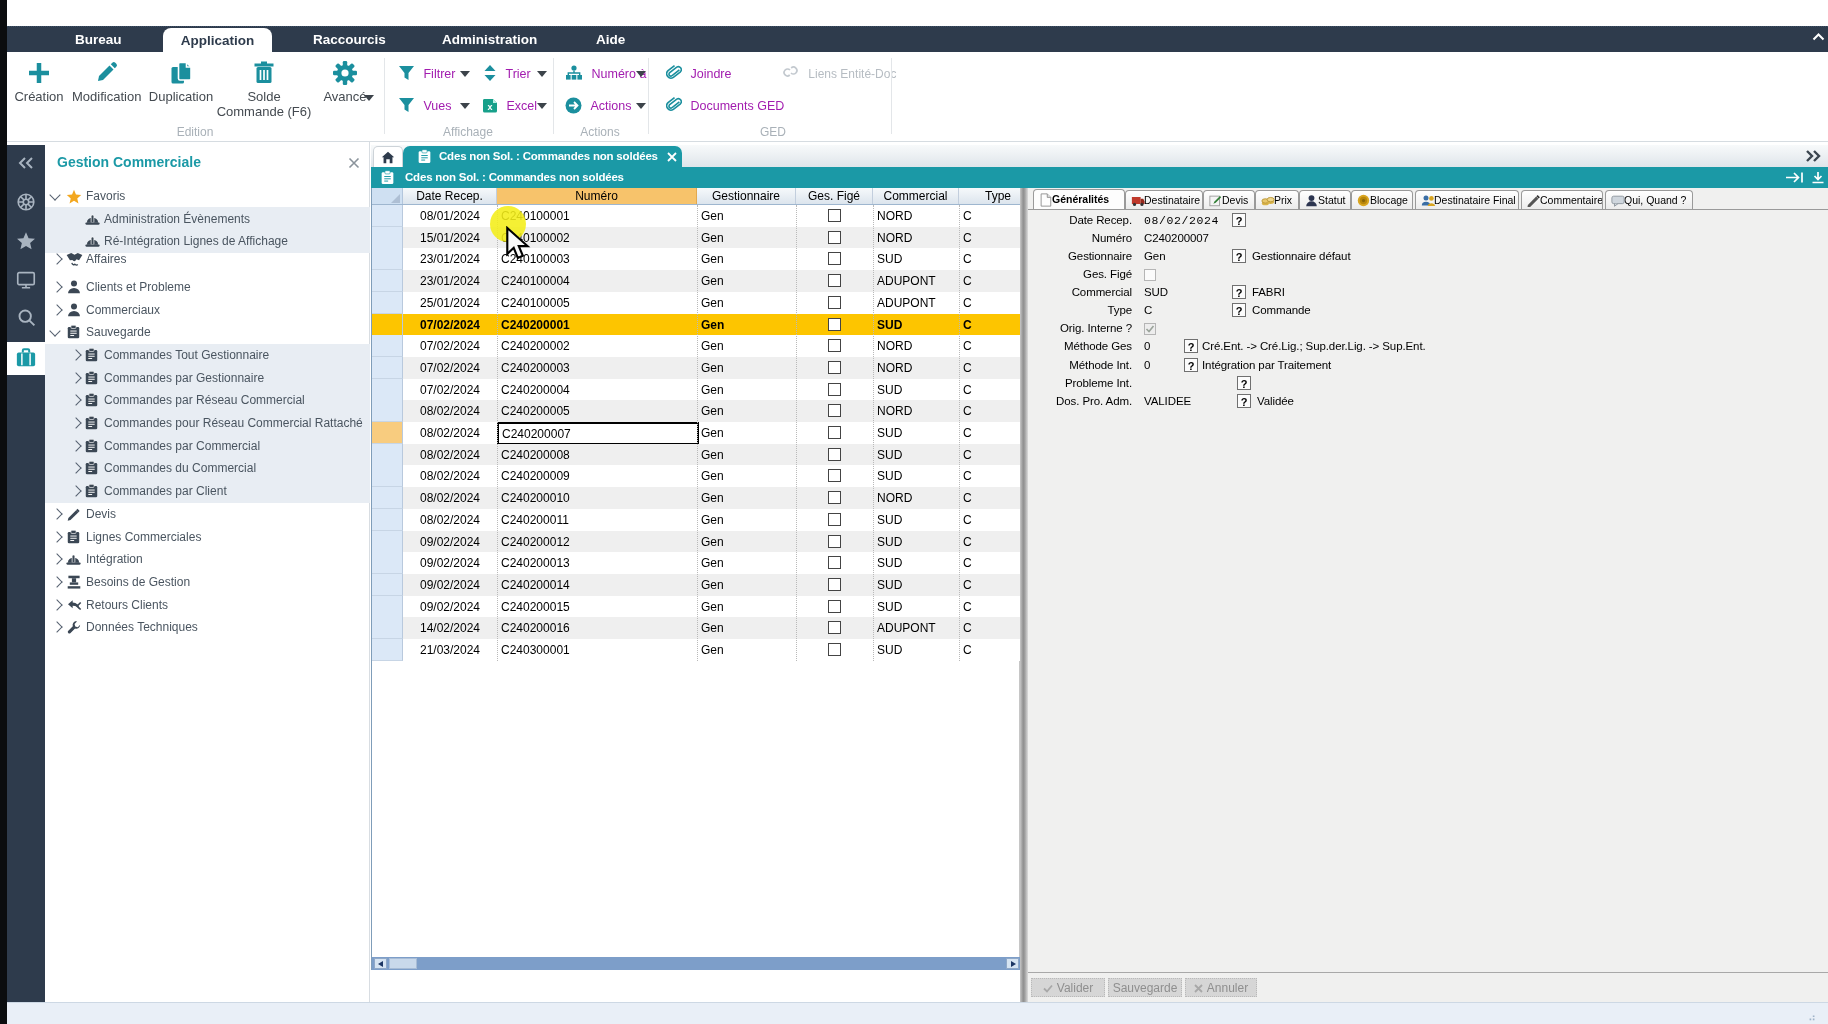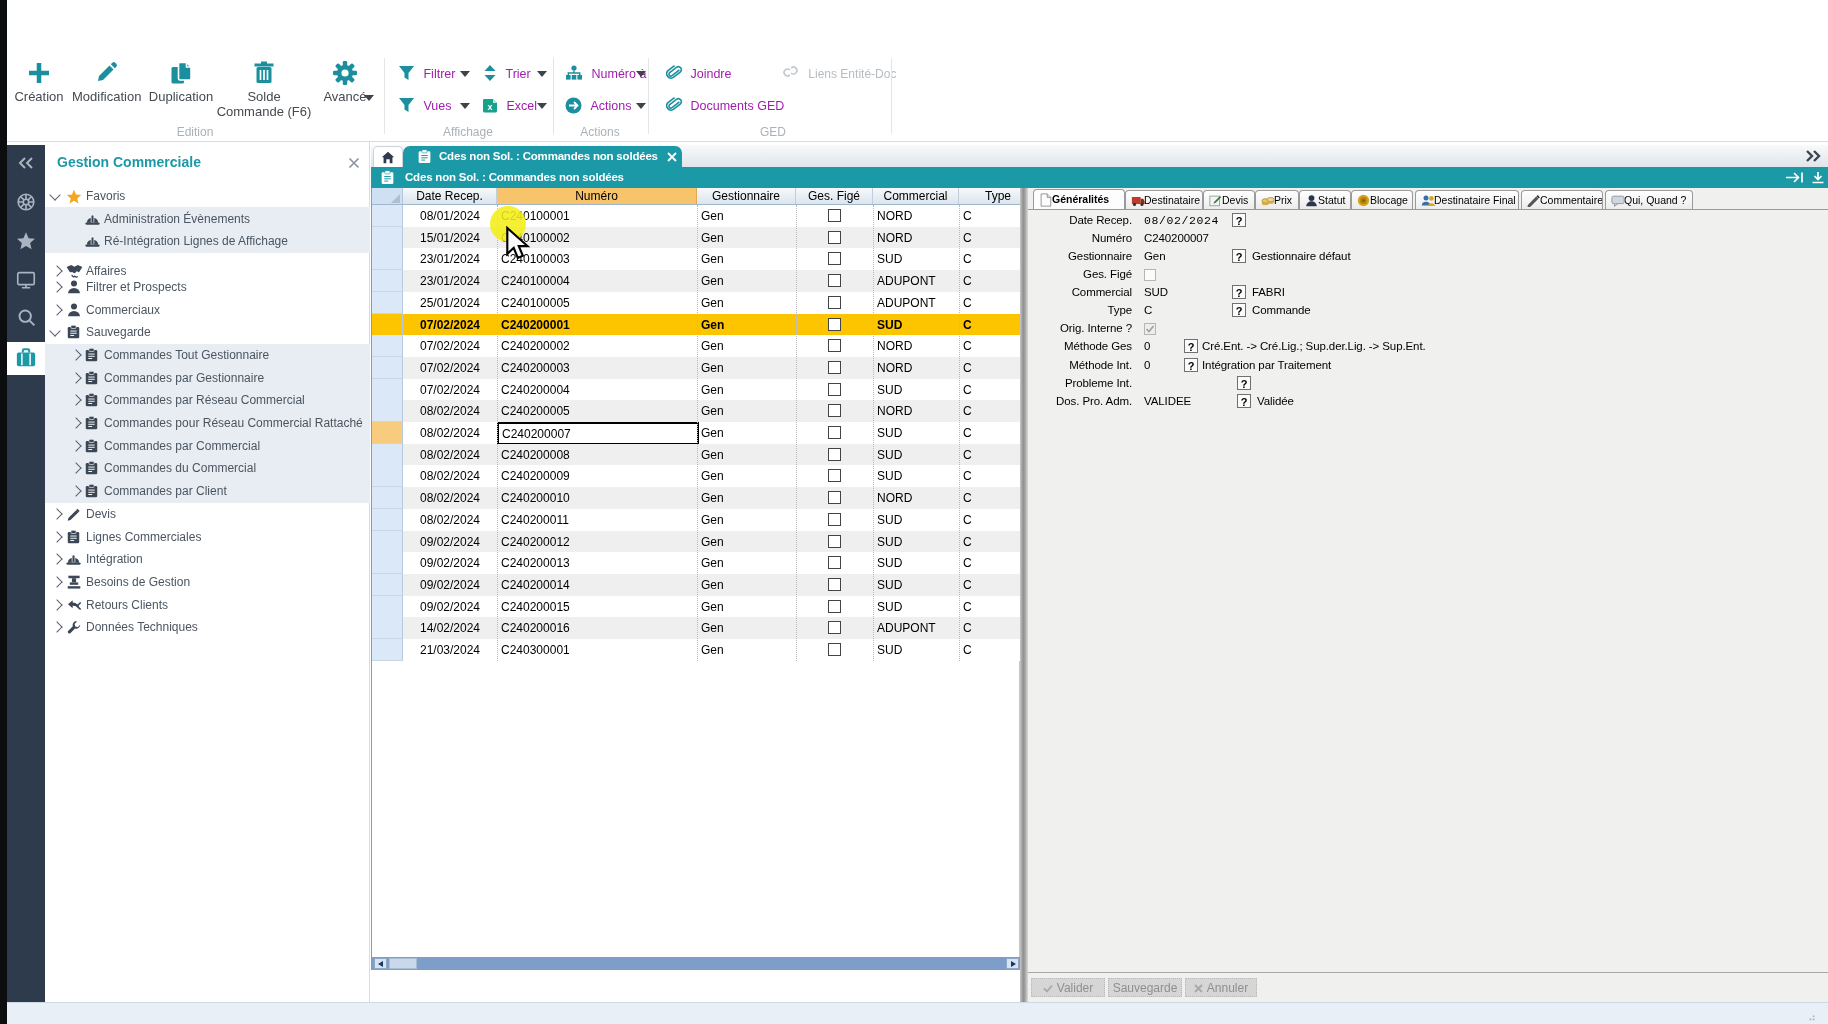--- a/index.html
+++ b/index.html
@@ -51,20 +51,30 @@
 .wtab { position:absolute; top:2px; height:19px; background:linear-gradient(#ffffff,#ececec); border:1px solid #9a9a9a; border-bottom:none; border-radius:4px 4px 0 0; font-size:10.5px; line-height:19px; color:#000; white-space:nowrap; overflow:hidden; }
 .flabel { position:absolute; font-size:11.5px; letter-spacing:-0.1px; color:#000; text-align:right; width:150px; }
 .fval { position:absolute; font-size:11.5px; letter-spacing:-0.1px; color:#000; }
 .qbtn { position:absolute; width:14px; height:14px; border:1px solid #707070; background:#fcfcfc; font-size:11px; font-weight:bold; text-align:center; line-height:14px; color:#000; }
 
 #statusbar { left:7px; top:1002px; width:1821px; height:22px; background:#e9eff7; border-top:1px solid #cdd8e4; }
 </style>
 </head>
 <body>
 <div id="app">
+  <div class="abs" id="menubar">
+    <div class="menuitem" style="left:75px;">Bureau</div>
+    <div id="apptab">Application</div>
+    <div class="menuitem" style="left:313px;">Raccourcis</div>
+    <div class="menuitem" style="left:442px;">Administration</div>
+    <div class="menuitem" style="left:596px;">Aide</div>
+    <svg style="position:absolute;left:1812px;top:5px;" width="13" height="10" viewBox="0 0 13 10">
+        <path d="M1.5 7.5 L6.5 2.5 L11.5 7.5" stroke="#fff" stroke-width="2" fill="none"></path>
+      </svg>
+  </div>
   <div class="abs" id="ribbon">
 
     <div class="bigbtn" style="left:8px;width:62px;">
       <svg width="26" height="26" viewBox="0 0 26 26" style="margin-top:2px;">
           <path d="M13 3 V23 M3 13 H23" stroke="#1b8f9e" stroke-width="4.5"></path>
         </svg>
       <div>Création</div>
     </div>
     <div class="bigbtn" style="left:72px;width:68px;">
       <svg width="26" height="26" viewBox="0 0 26 26" style="margin-top:2px;">
@@ -244,35 +254,35 @@
     <div class="trow" style="top:65.7px;"><svg class="hh" style="position:absolute;left:40px;top:5px;" width="15" height="13" viewBox="0 0 24 20">
           <path d="M3 15 a9 8 0 0 1 18 0 z" fill="#3b4754"></path>
           <path d="M9.8 15 v-10 a2.2 2.2 0 0 1 4.4 0 v10 z" fill="#3b4754" stroke="#fff" stroke-width="1.1"></path>
           <rect x="0.5" y="14.6" width="23" height="3.6" rx="1.8" fill="#3b4754"></rect>
         </svg><span style="margin-left:59px;">Administration Évènements</span></div>
     <div class="trow" style="top:88.4px;"><svg style="position:absolute;left:40px;top:5px;" width="15" height="13" viewBox="0 0 24 20">
           <path d="M3 15 a9 8 0 0 1 18 0 z" fill="#3b4754"></path>
           <path d="M9.8 15 v-10 a2.2 2.2 0 0 1 4.4 0 v10 z" fill="#3b4754" stroke="#fff" stroke-width="1.1"></path>
           <rect x="0.5" y="14.6" width="23" height="3.6" rx="1.8" fill="#3b4754"></rect>
         </svg><span style="margin-left:59px;">Ré-Intégration Lignes de Affichage</span></div>
-    <div class="trow" style="top:118px;">
+    <div class="trow" style="top:106px;">
       <div class="chev right" style="left:8px;top:7px;"></div>
       <svg style="position:absolute;left:21px;top:4px;" width="17" height="14" viewBox="0 0 26 20">
           <path d="M1 4 L8 1 L13 3.5 L18 1 L25 4 L20 12 L16 10.5 C 15 14 11 14 10 11.5 L6 12 Z" fill="#3b4754"></path>
           <path d="M9 16 a3 3 0 0 0 5 2 M13 17 a3 3 0 0 0 5 1.4" stroke="#3b4754" stroke-width="2" fill="none"></path>
         </svg>
       <span style="margin-left:41px;">Affaires</span>
     </div>
     <div class="trow" style="top:133.8px;">
       <div class="chev right" style="left:8px;top:7px;"></div>
       <svg style="position:absolute;left:22px;top:4px;" width="14" height="14" viewBox="0 0 20 20">
           <circle cx="10" cy="5" r="4.3" fill="#3b4754"></circle>
           <path d="M1.5 19 a8.5 7.5 0 0 1 17 0 z" fill="#3b4754"></path>
         </svg>
-      <span style="margin-left:41px;">Filtrer et Prospects</span>
+      <span style="margin-left:41px;">Clients et Probleme</span>
     </div>
     <div class="trow" style="top:156.5px;">
       <div class="chev right" style="left:8px;top:7px;"></div>
       <svg style="position:absolute;left:22px;top:4px;" width="14" height="14" viewBox="0 0 20 20">
           <circle cx="10" cy="5" r="4.3" fill="#3b4754"></circle>
           <path d="M1.5 19 a8.5 7.5 0 0 1 17 0 z" fill="#3b4754"></path>
         </svg>
       <span style="margin-left:41px;">Commerciaux</span>
     </div>
     <div class="trow" style="top:179.2px;">

